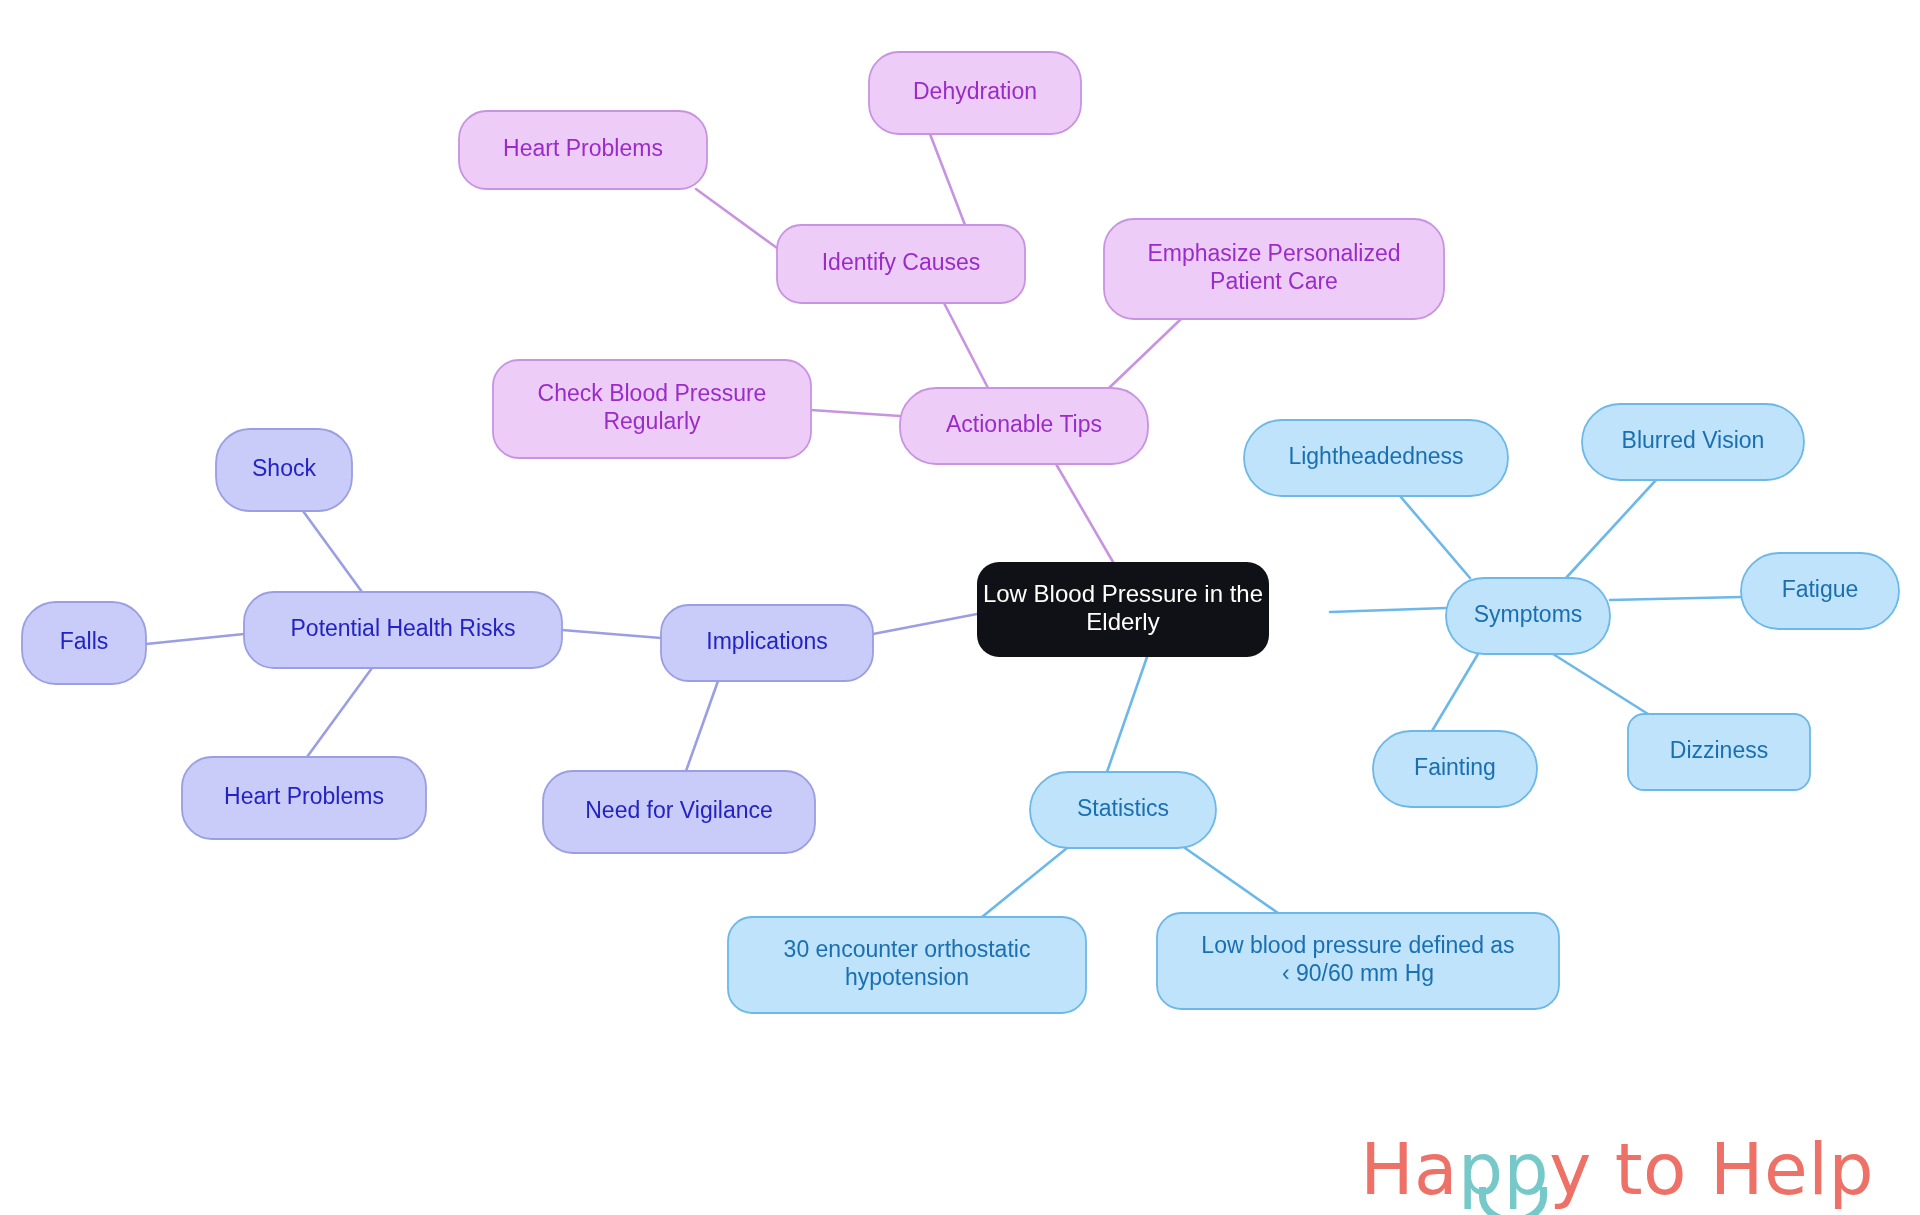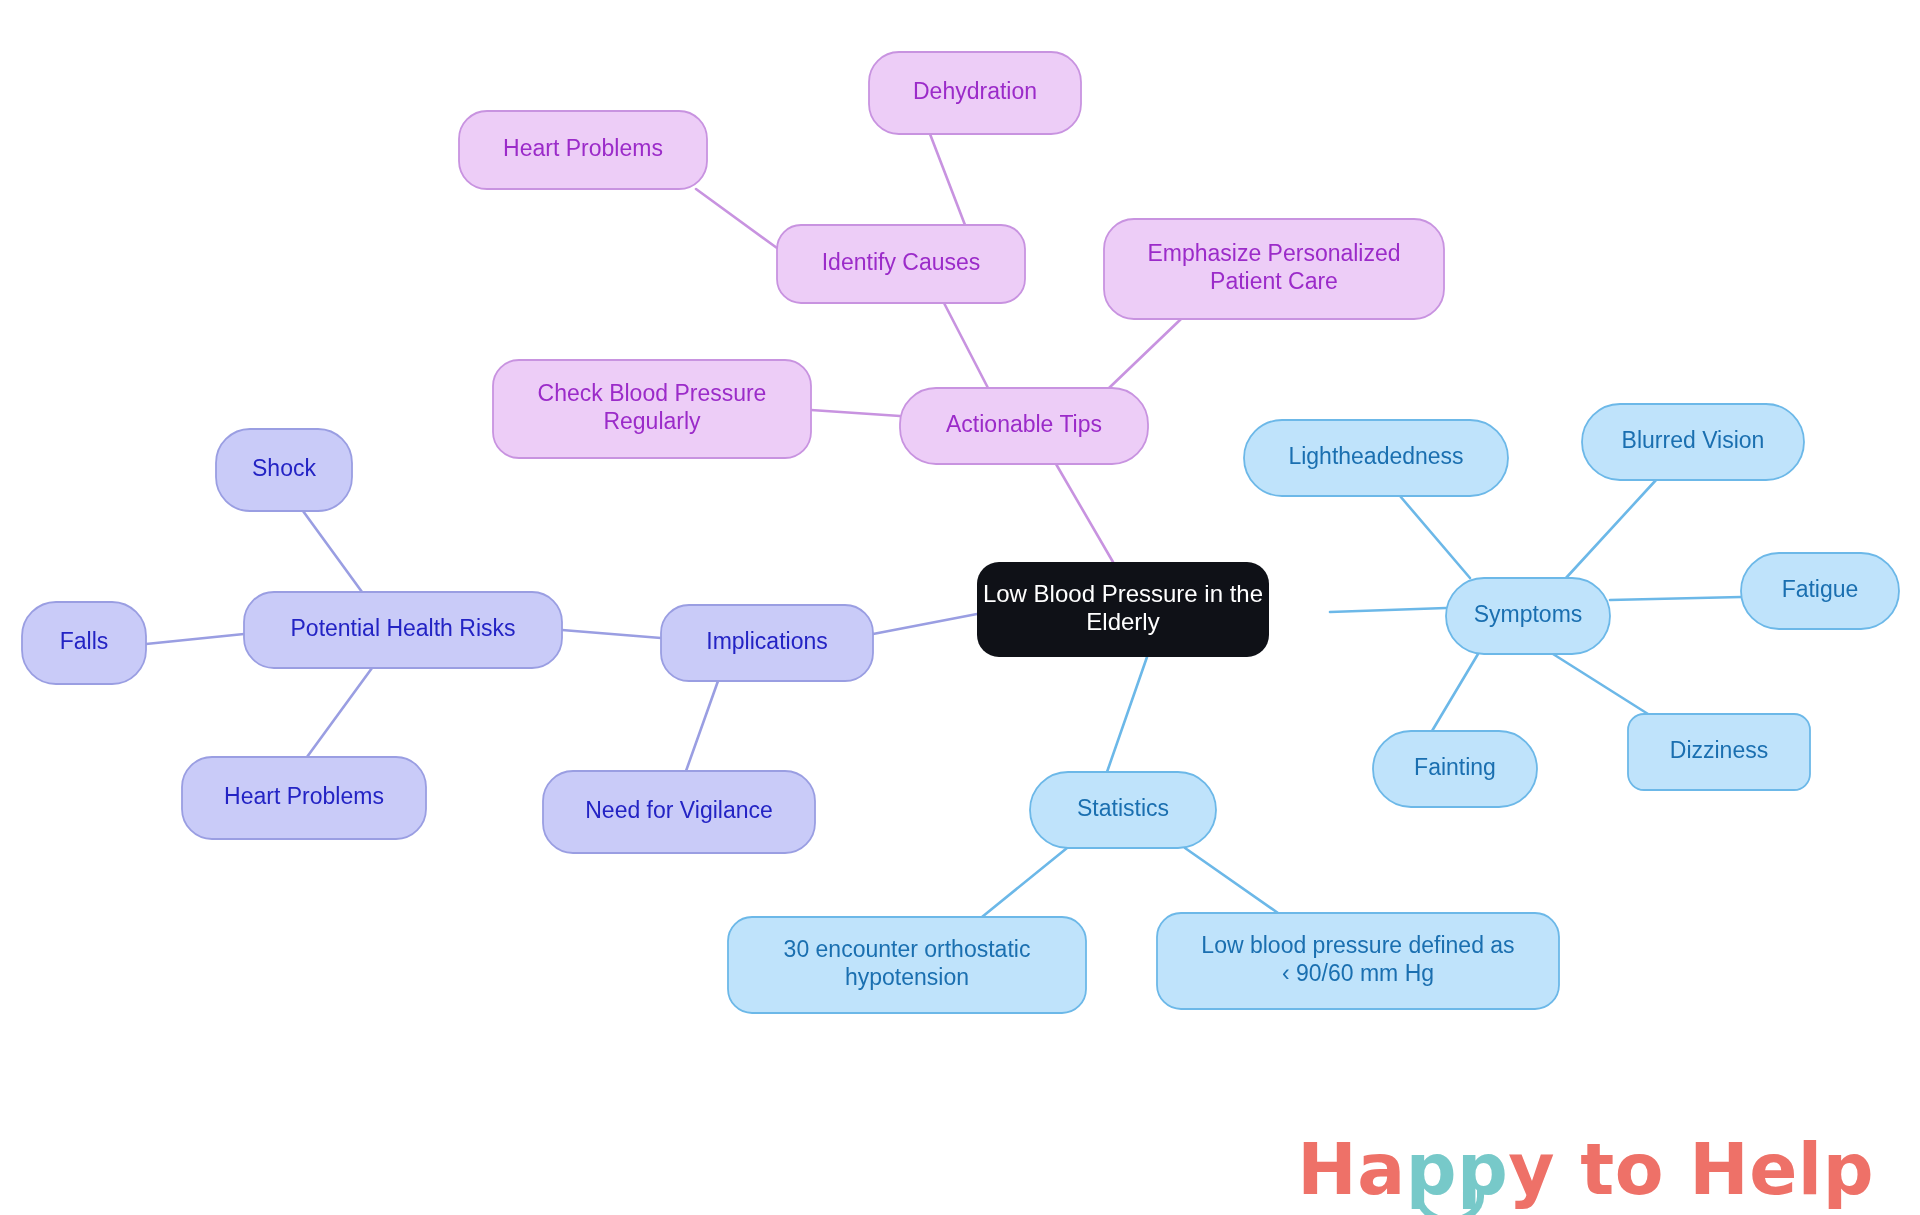--- a/index.html
+++ b/index.html
@@ -36,21 +36,21 @@
     position: absolute;
     right: 46px;
     bottom: 10px;
     text-align: right;
     line-height: 1;
     user-select: none;
   }
   .logo-main {
     font-family: "DejaVu Sans", sans-serif;
     font-size: 71px;
-    font-weight: bold;
+    font-weight: normal;
     letter-spacing: 0.5px;
     white-space: nowrap;
     position: relative;
   }
   .logo-sub {
     font-family: "DejaVu Sans", sans-serif;
     font-size: 31px;
     letter-spacing: 5px;
     margin-top: -4px;
     margin-right: 6px;

